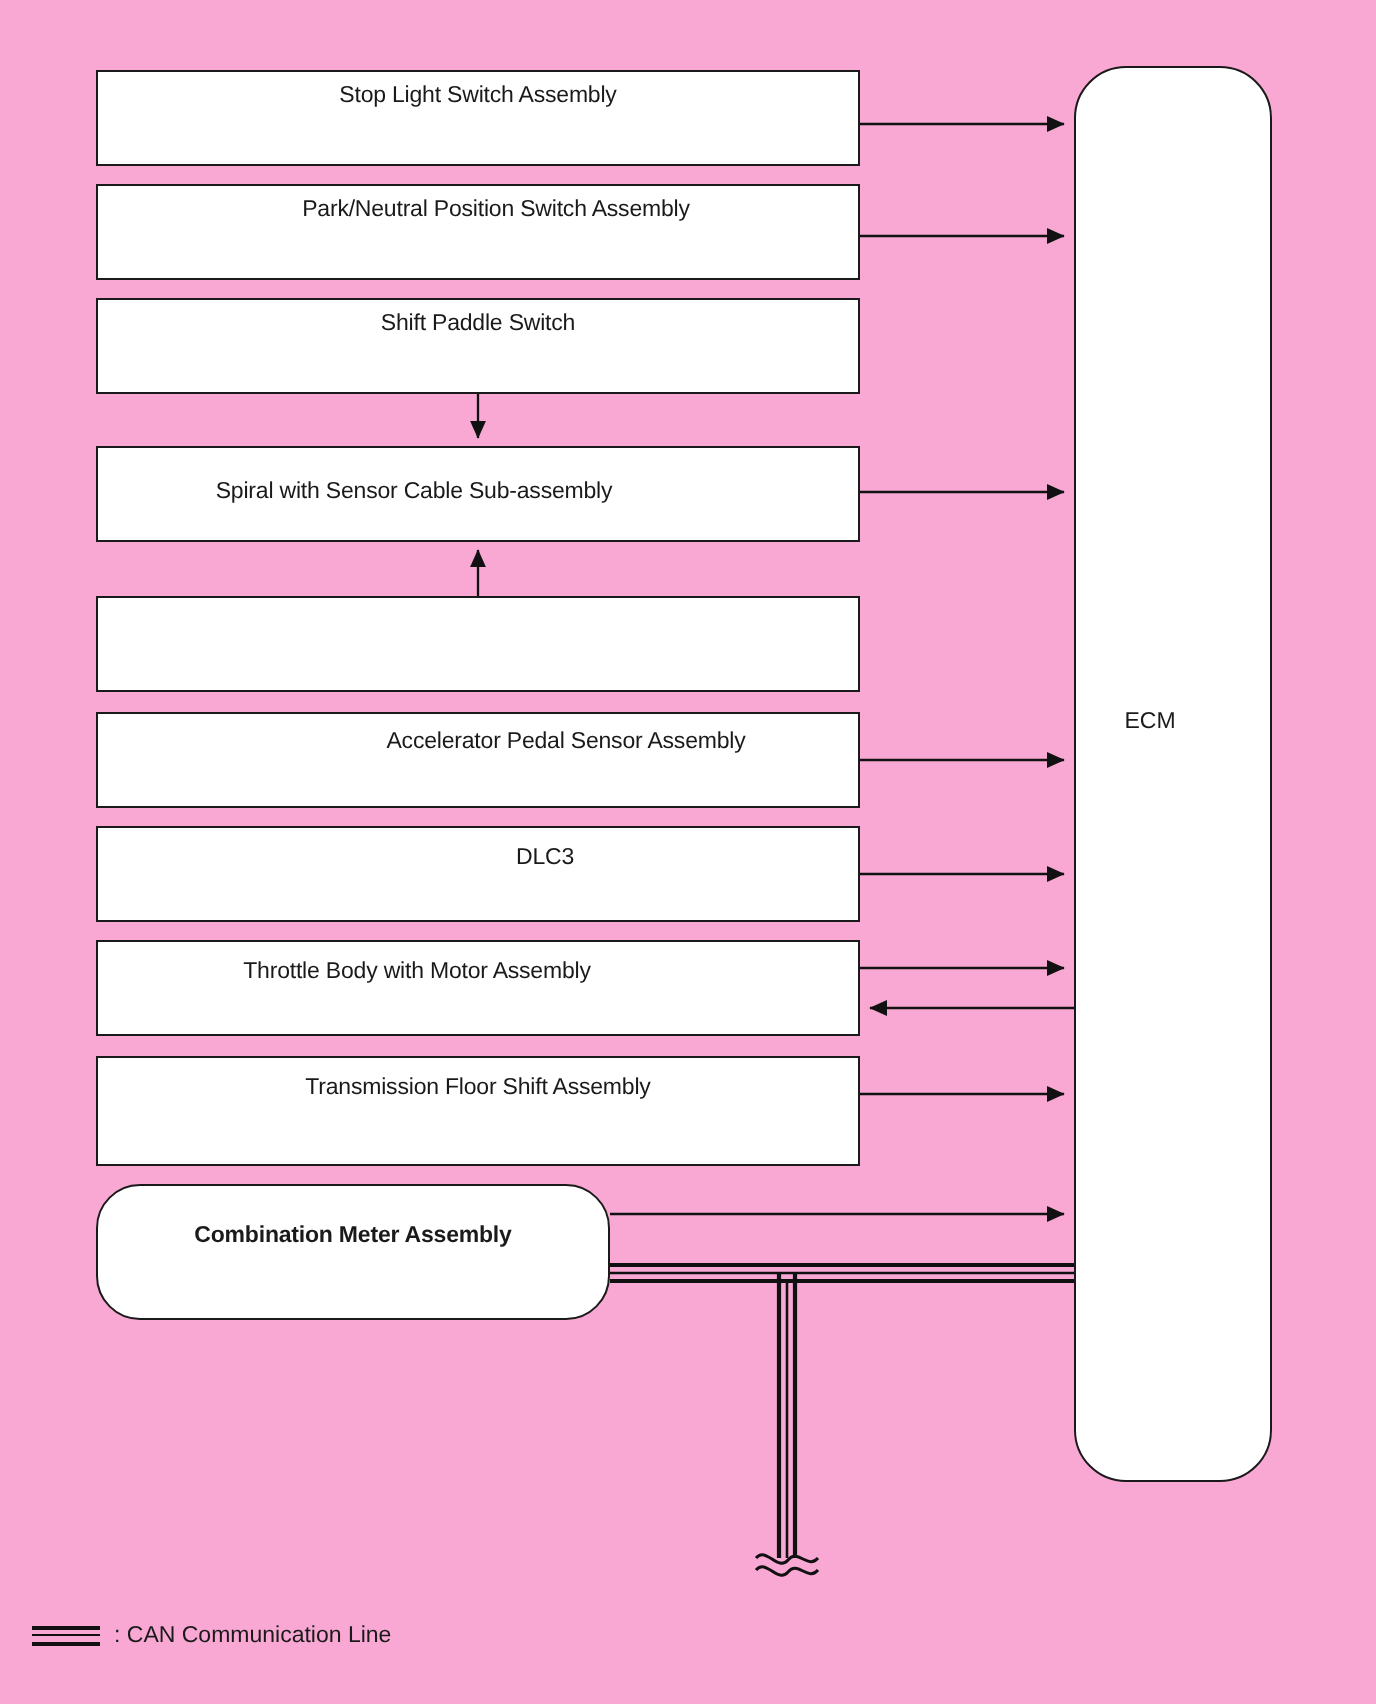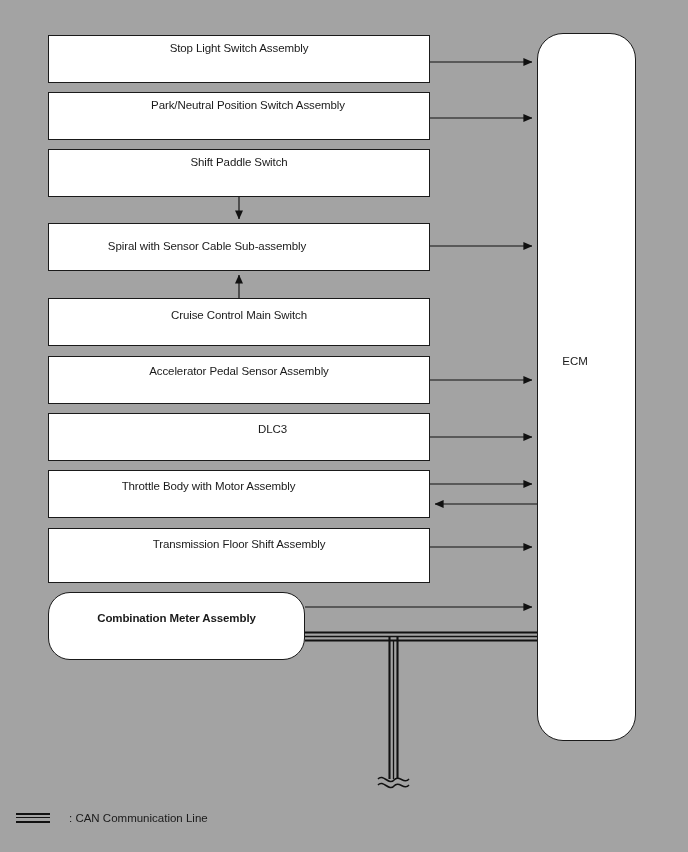--- a/index.html
+++ b/index.html
@@ -8,21 +8,21 @@
     background: #ffffff;
   }
   body {
     font-family: "Liberation Sans", sans-serif;
     color: #000000;
   }
   #canvas {
     position: relative;
     width: 688px;
     height: 852px;
-    background: #a3a3a3;
+    background: #f9a8d4;
     overflow: hidden;
   }
   svg.layer {
     position: absolute;
     left: 0;
     top: 0;
     width: 688px;
     height: 852px;
   }
   .node-box {
@@ -57,21 +57,21 @@
     font-size: 11.5px;
     color: #1a1a1a;
     white-space: nowrap;
   }
   #legend {
     position: absolute;
     left: 16px;
     top: 812px;
     display: flex;
     align-items: center;
-    gap: 12px;
+    gap: 0px;
   }
   #legend-symbol {
     width: 34px;
     height: 11px;
     position: relative;
     flex: none;
   }
   #legend-symbol i {
     position: absolute;
     left: 0;
@@ -159,24 +159,23 @@
   <div class="node-box" style="left:48px; top:92px; width:382px; height:48px;"></div>
   <div class="node-label center-x" style="left:48px; top:99px; width:400px;">Park/Neutral Position Switch Assembly</div>
 
   <div class="node-box" style="left:48px; top:149px; width:382px; height:48px;"></div>
   <div class="node-label center-x" style="left:48px; top:156px; width:382px;">Shift Paddle Switch</div>
 
   <div class="node-box" style="left:48px; top:223px; width:382px; height:48px;"></div>
   <div class="node-label center-x" style="left:48px; top:240px; width:318px;">Spiral with Sensor Cable Sub-assembly</div>
 
   <div class="node-box" style="left:48px; top:298px; width:382px; height:48px;"></div>
-  <div class="node-label center-x" style="left:48px; top:309px; width:382px;">Cruise Control Main Switch</div>
 
   <div class="node-box" style="left:48px; top:356px; width:382px; height:48px;"></div>
-  <div class="node-label center-x" style="left:48px; top:365px; width:382px;">Accelerator Pedal Sensor Assembly</div>
+  <div class="node-label center-x" style="left:48px; top:365px; width:382px;padding-left:44px;">Accelerator Pedal Sensor Assembly</div>
 
   <div class="node-box" style="left:48px; top:413px; width:382px; height:48px;"></div>
   <div class="node-label center-x" style="left:48px; top:423px; width:449px;">DLC3</div>
 
   <div class="node-box" style="left:48px; top:470px; width:382px; height:48px;"></div>
   <div class="node-label center-x" style="left:48px; top:480px; width:321px;">Throttle Body with Motor Assembly</div>
 
   <div class="node-box" style="left:48px; top:528px; width:382px; height:55px;"></div>
   <div class="node-label center-x" style="left:48px; top:538px; width:382px;">Transmission Floor Shift Assembly</div>
 

